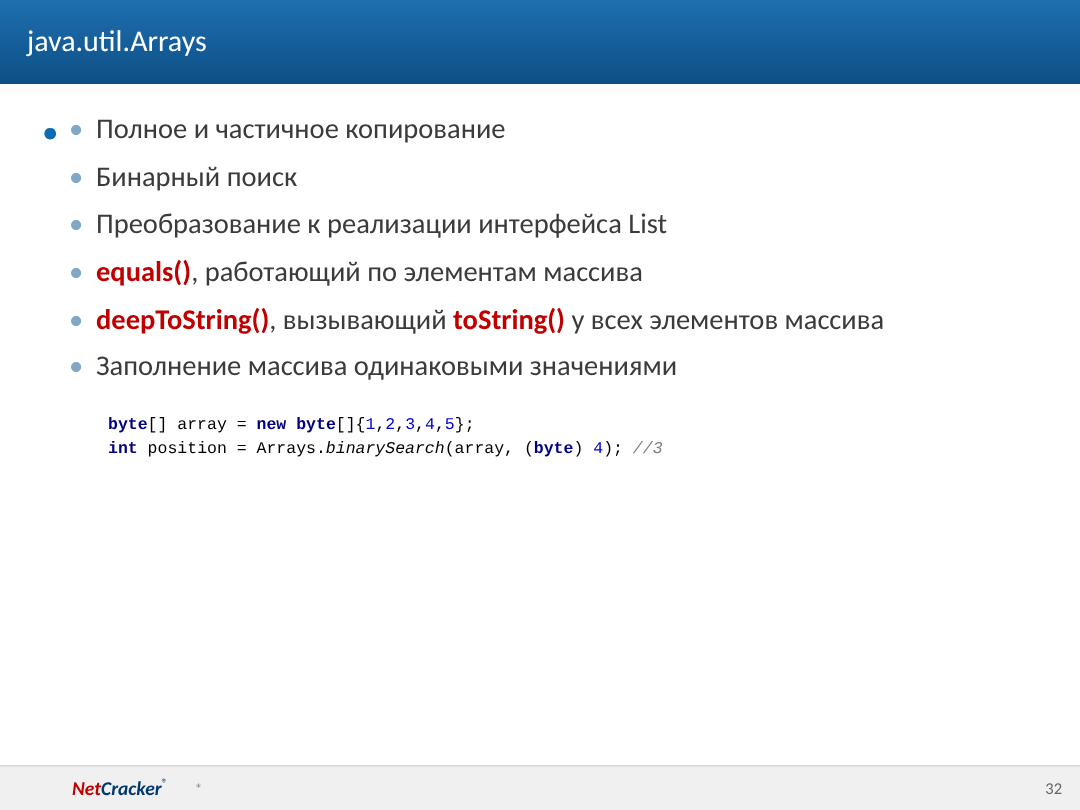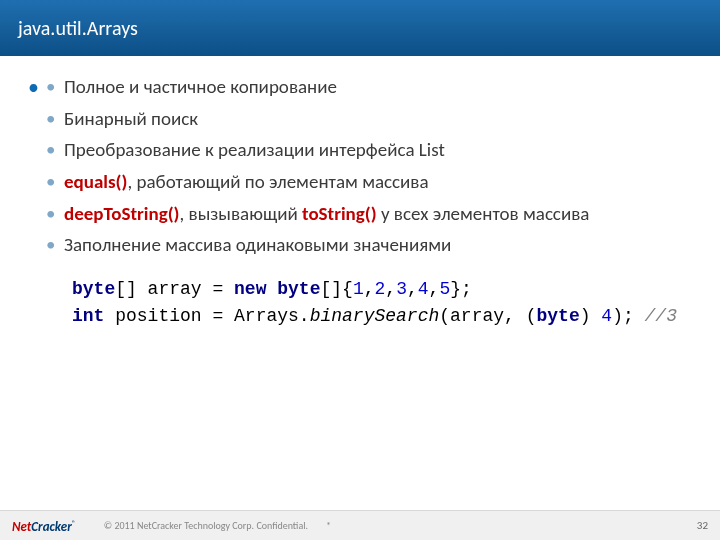--- a/index.html
+++ b/index.html
@@ -55,41 +55,41 @@
     content: "•";
     position: absolute;
     left: 0; top: 0;
     color: #7fa8c8;
     font-size: 19px;
   }
   .red-bold { color: #c00000; font-weight: 700; }
   .code-block {
     margin: 18px 0 0 44px;
     font-family: "Courier New", monospace;
-    font-size: 18px;
+    font-size: 11px;
     line-height: 1.5;
     color: #000;
   }
   .kw { color: #000080; font-weight: 700; }
   .num { color: #0000d0; }
   .cmt { color: #808080; font-style: italic; }
   .footer {
     position: absolute;
     bottom: 0; left: 0; right: 0;
     height: 30px;
     background: #f0f0f0;
     border-top: 1px solid #d8d8d8;
     display: flex;
     align-items: center;
     font-size: 10px;
     color: #888;
     padding: 0 12px;
   }
   .logo {
-    display: flex; align-items: center; gap: 2px;
+    display: flex; align-items: center; gap: 2px; margin-left: 36px;
   }
   .logo-text { font-size: 13px; }
   .logo-net { color: #c00000; font-weight: 700; font-style: italic; }
   .logo-cracker { color: #003a70; font-weight: 700; font-style: italic; }
   .logo-r { color:#003a70; font-size:8px; vertical-align: super; }
   .copyright { margin-left: 28px; }
   .star { margin-left: 18px; }
   .pagenum { margin-left: auto; color:#666; font-size:11px; }
   .li-row { display:inline; }
 </style>
@@ -133,16 +133,15 @@
 </div>
 
 <div class="footer">
   <div class="logo">
     <div>
       <span class="logo-text">
         <span class="logo-net">Net</span><span class="logo-cracker">Cracker</span><span class="logo-r">®</span>
       </span>
     </div>
   </div>
-  <span class="copyright">© 2011 NetCracker Technology Corp. Confidential.</span>
   <span class="star">*</span>
   <span class="pagenum">32</span>
 </div>
 
 </body></html>

